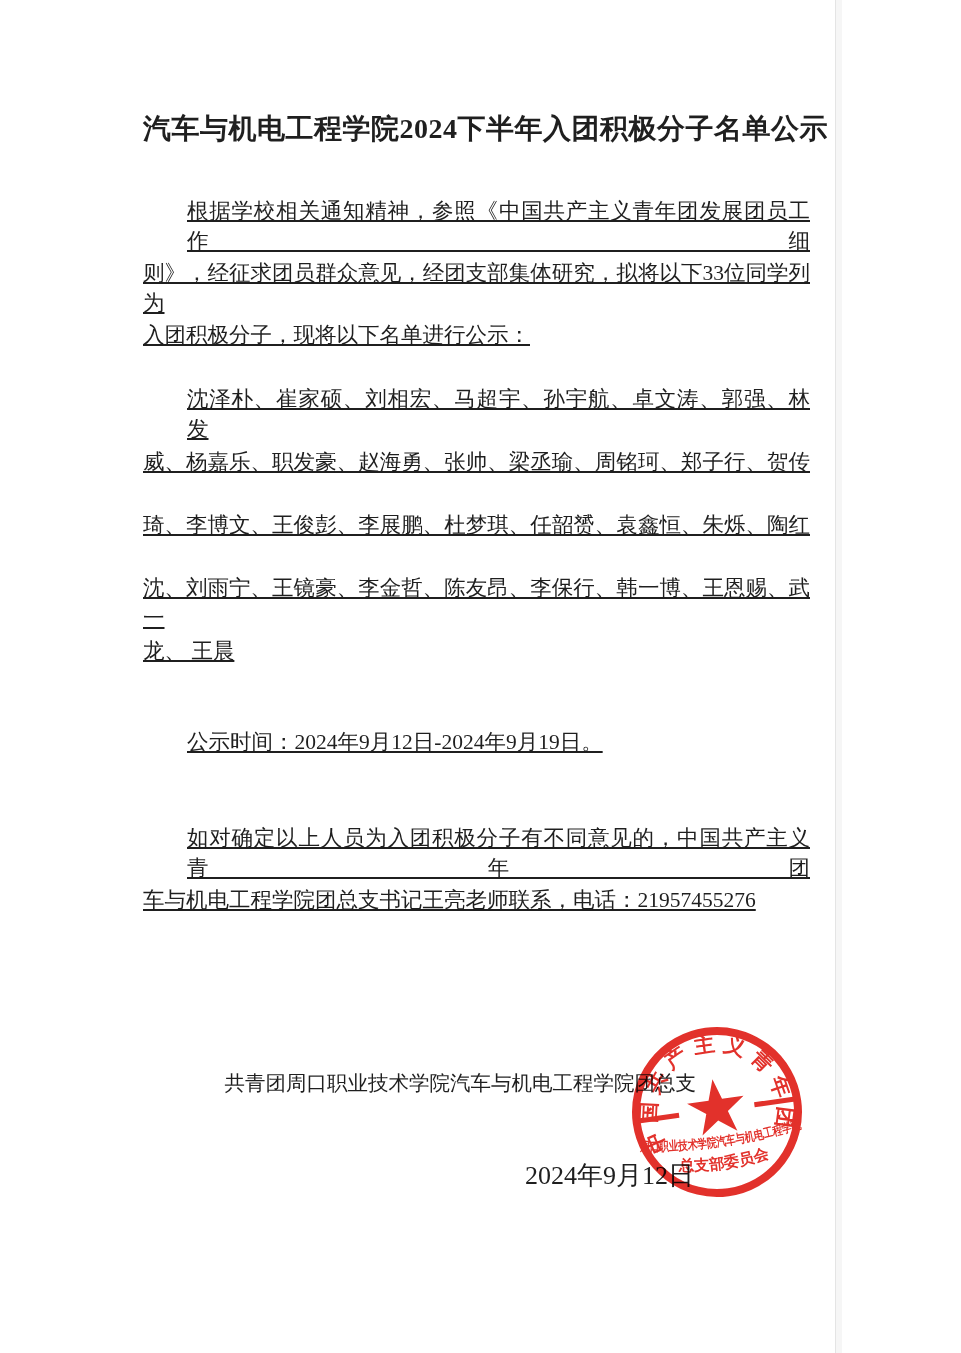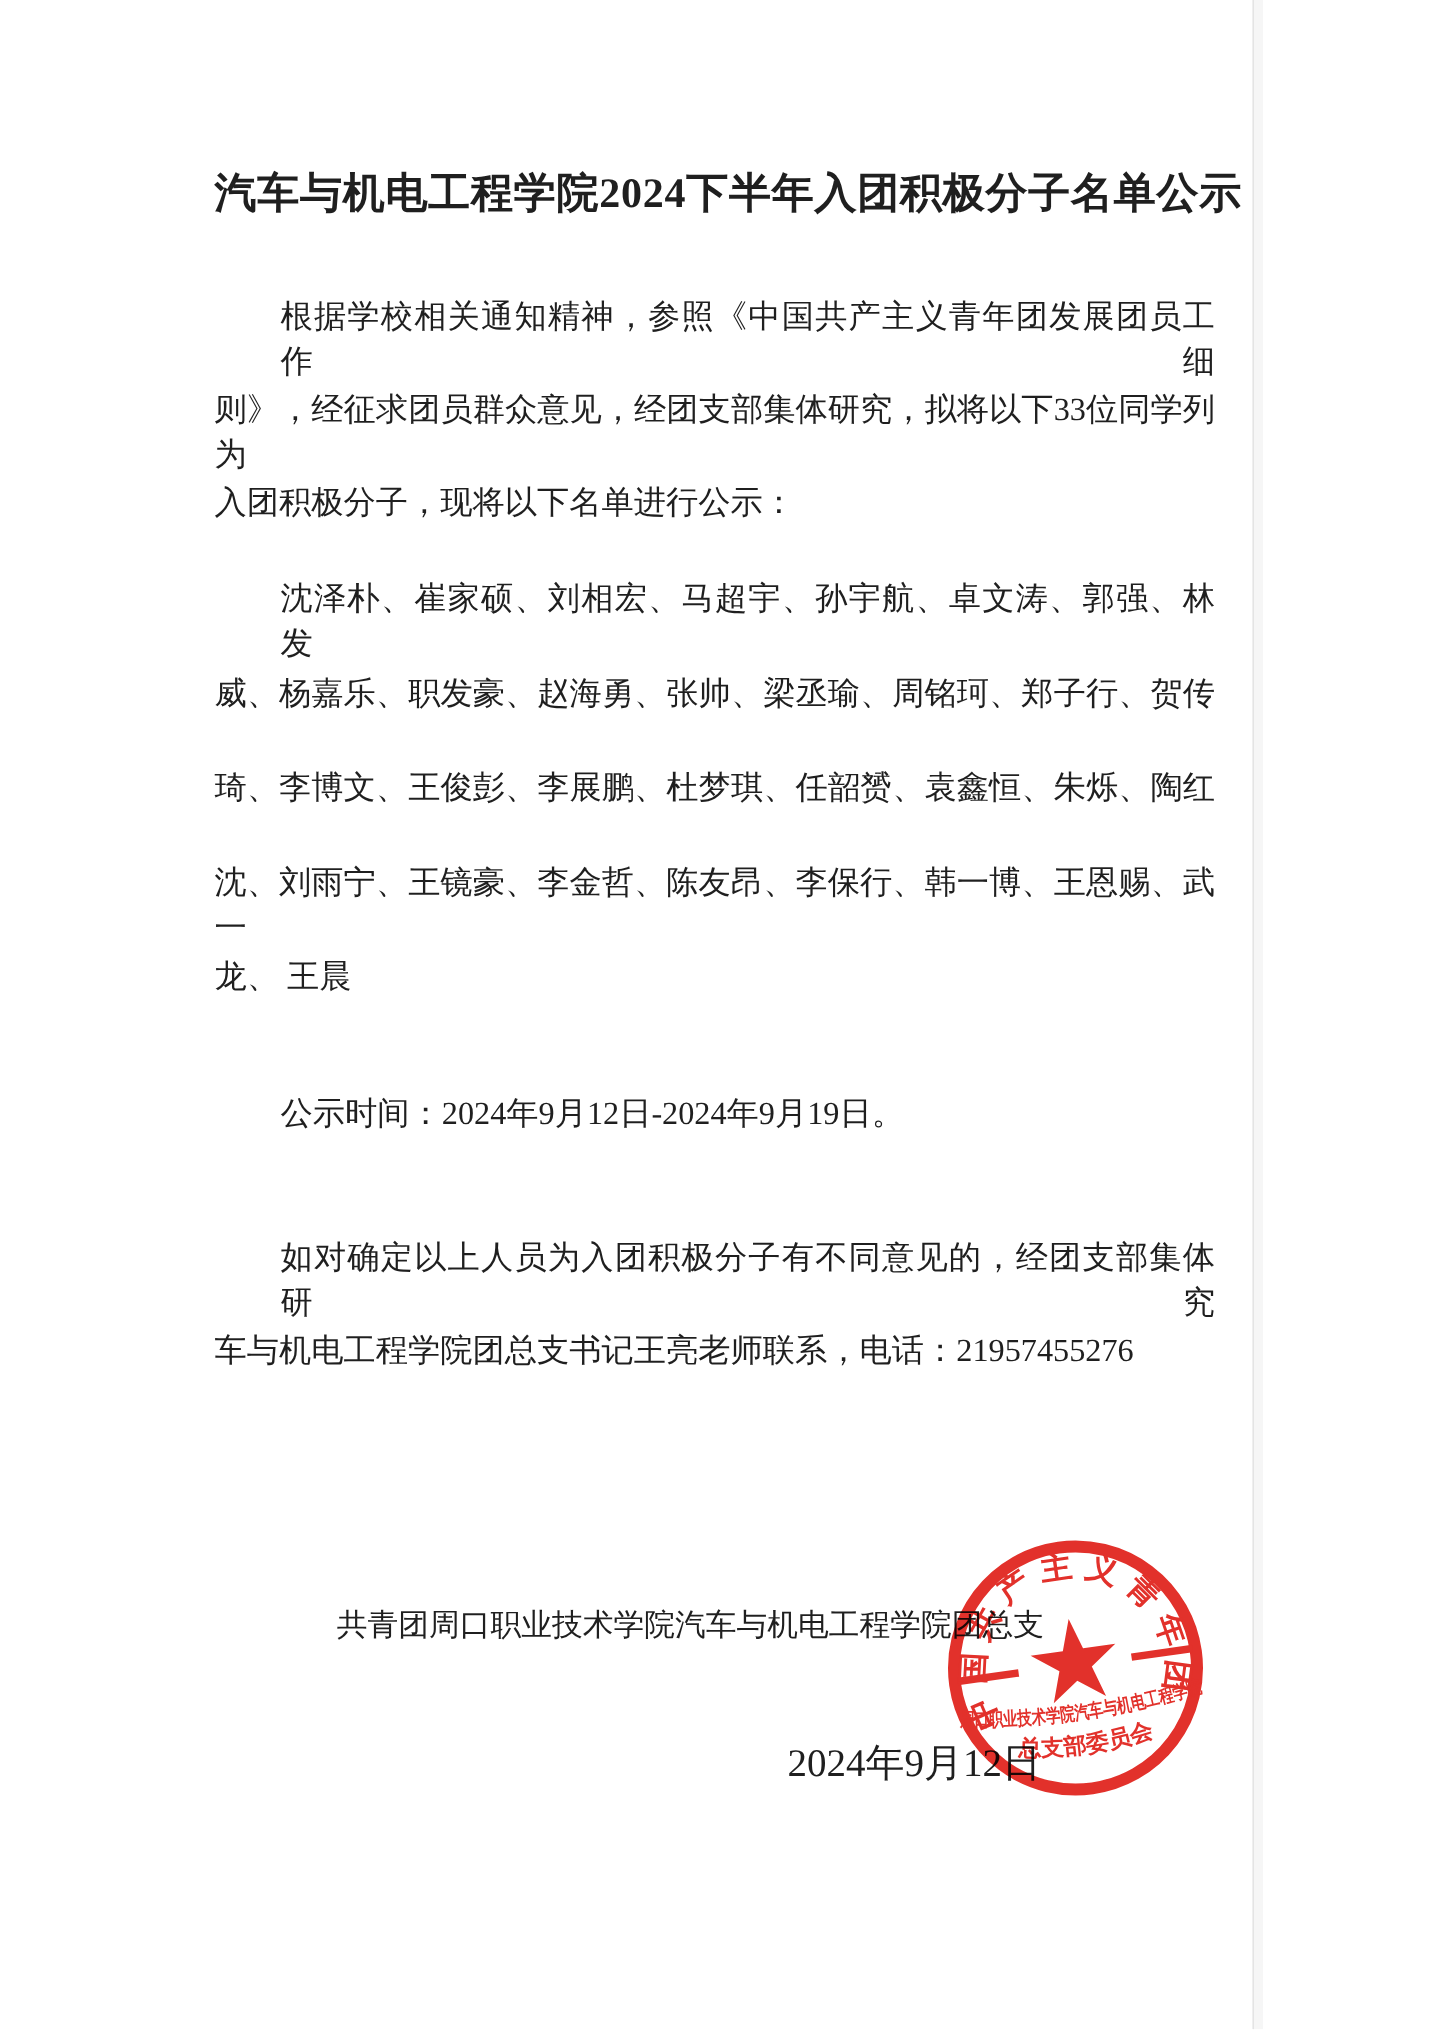--- a/index.html
+++ b/index.html
@@ -24,20 +24,21 @@
     letter-spacing: 0.5px;
     white-space: nowrap;
   }
   .body-line {
     position: absolute;
     left: 143px;
     width: 667px;
     font-size: 21.5px;
     line-height: 30px;
     white-space: normal;
+    text-decoration: underline;
   }
   .body-line.indent { left: 187px; width: 623px; }
   .body-line.fill   { text-align: justify; text-align-last: justify; }
   .signature {
     position: absolute;
     top: 1069px;
     right: 146px;
     font-size: 20.5px;
     white-space: nowrap;
     z-index: 2;
@@ -86,21 +87,21 @@
 
   <div class="body-line indent fill" style="top:196px">根据学校相关通知精神，参照《中国共产主义青年团发展团员工作细</div>
   <div class="body-line fill" style="top:258px">则》，经征求团员群众意见，经团支部集体研究，拟将以下33位同学列为</div>
   <div class="body-line" style="top:320px">入团积极分子，现将以下名单进行公示：</div>
   <div class="body-line indent fill" style="top:384px">沈泽朴、崔家硕、刘相宏、马超宇、孙宇航、卓文涛、郭强、林发</div>
   <div class="body-line fill" style="top:447px">威、杨嘉乐、职发豪、赵海勇、张帅、梁丞瑜、周铭珂、郑子行、贺传</div>
   <div class="body-line fill" style="top:510px">琦、李博文、王俊彭、李展鹏、杜梦琪、任韶赟、袁鑫恒、朱烁、陶红</div>
   <div class="body-line" style="top:636px">龙、 王晨</div>
   <div class="body-line fill" style="top:573px">沈、刘雨宁、王镜豪、李金哲、陈友昂、李保行、韩一博、王恩赐、武一</div>
   <div class="body-line indent" style="top:727px">公示时间：2024年9月12日-2024年9月19日。</div>
-  <div class="body-line indent fill" style="top:823px">如对确定以上人员为入团积极分子有不同意见的，经团支部集体研究</div>
+  <div class="body-line indent fill" style="top:823px">如对确定以上人员为入团积极分子有不同意见的，中国共产主义青年团</div>
   <div class="body-line" style="top:885px">车与机电工程学院团总支书记王亮老师联系，电话：21957455276</div>
 
   <div class="signature">共青团周口职业技术学院汽车与机电工程学院团总支</div>
   <div class="date">2024年9月12日</div>
 
   <div class="stamp">
     <svg viewBox="0 0 200 200" width="200" height="200">
       <defs>
         <path id="topArc" d="M 51.9 137.6 A 61 61 0 1 1 148.1 137.6" fill="none"></path>
         <path id="orgArc1" d="M 15 127 Q 100 141 185 127" fill="none"></path>

